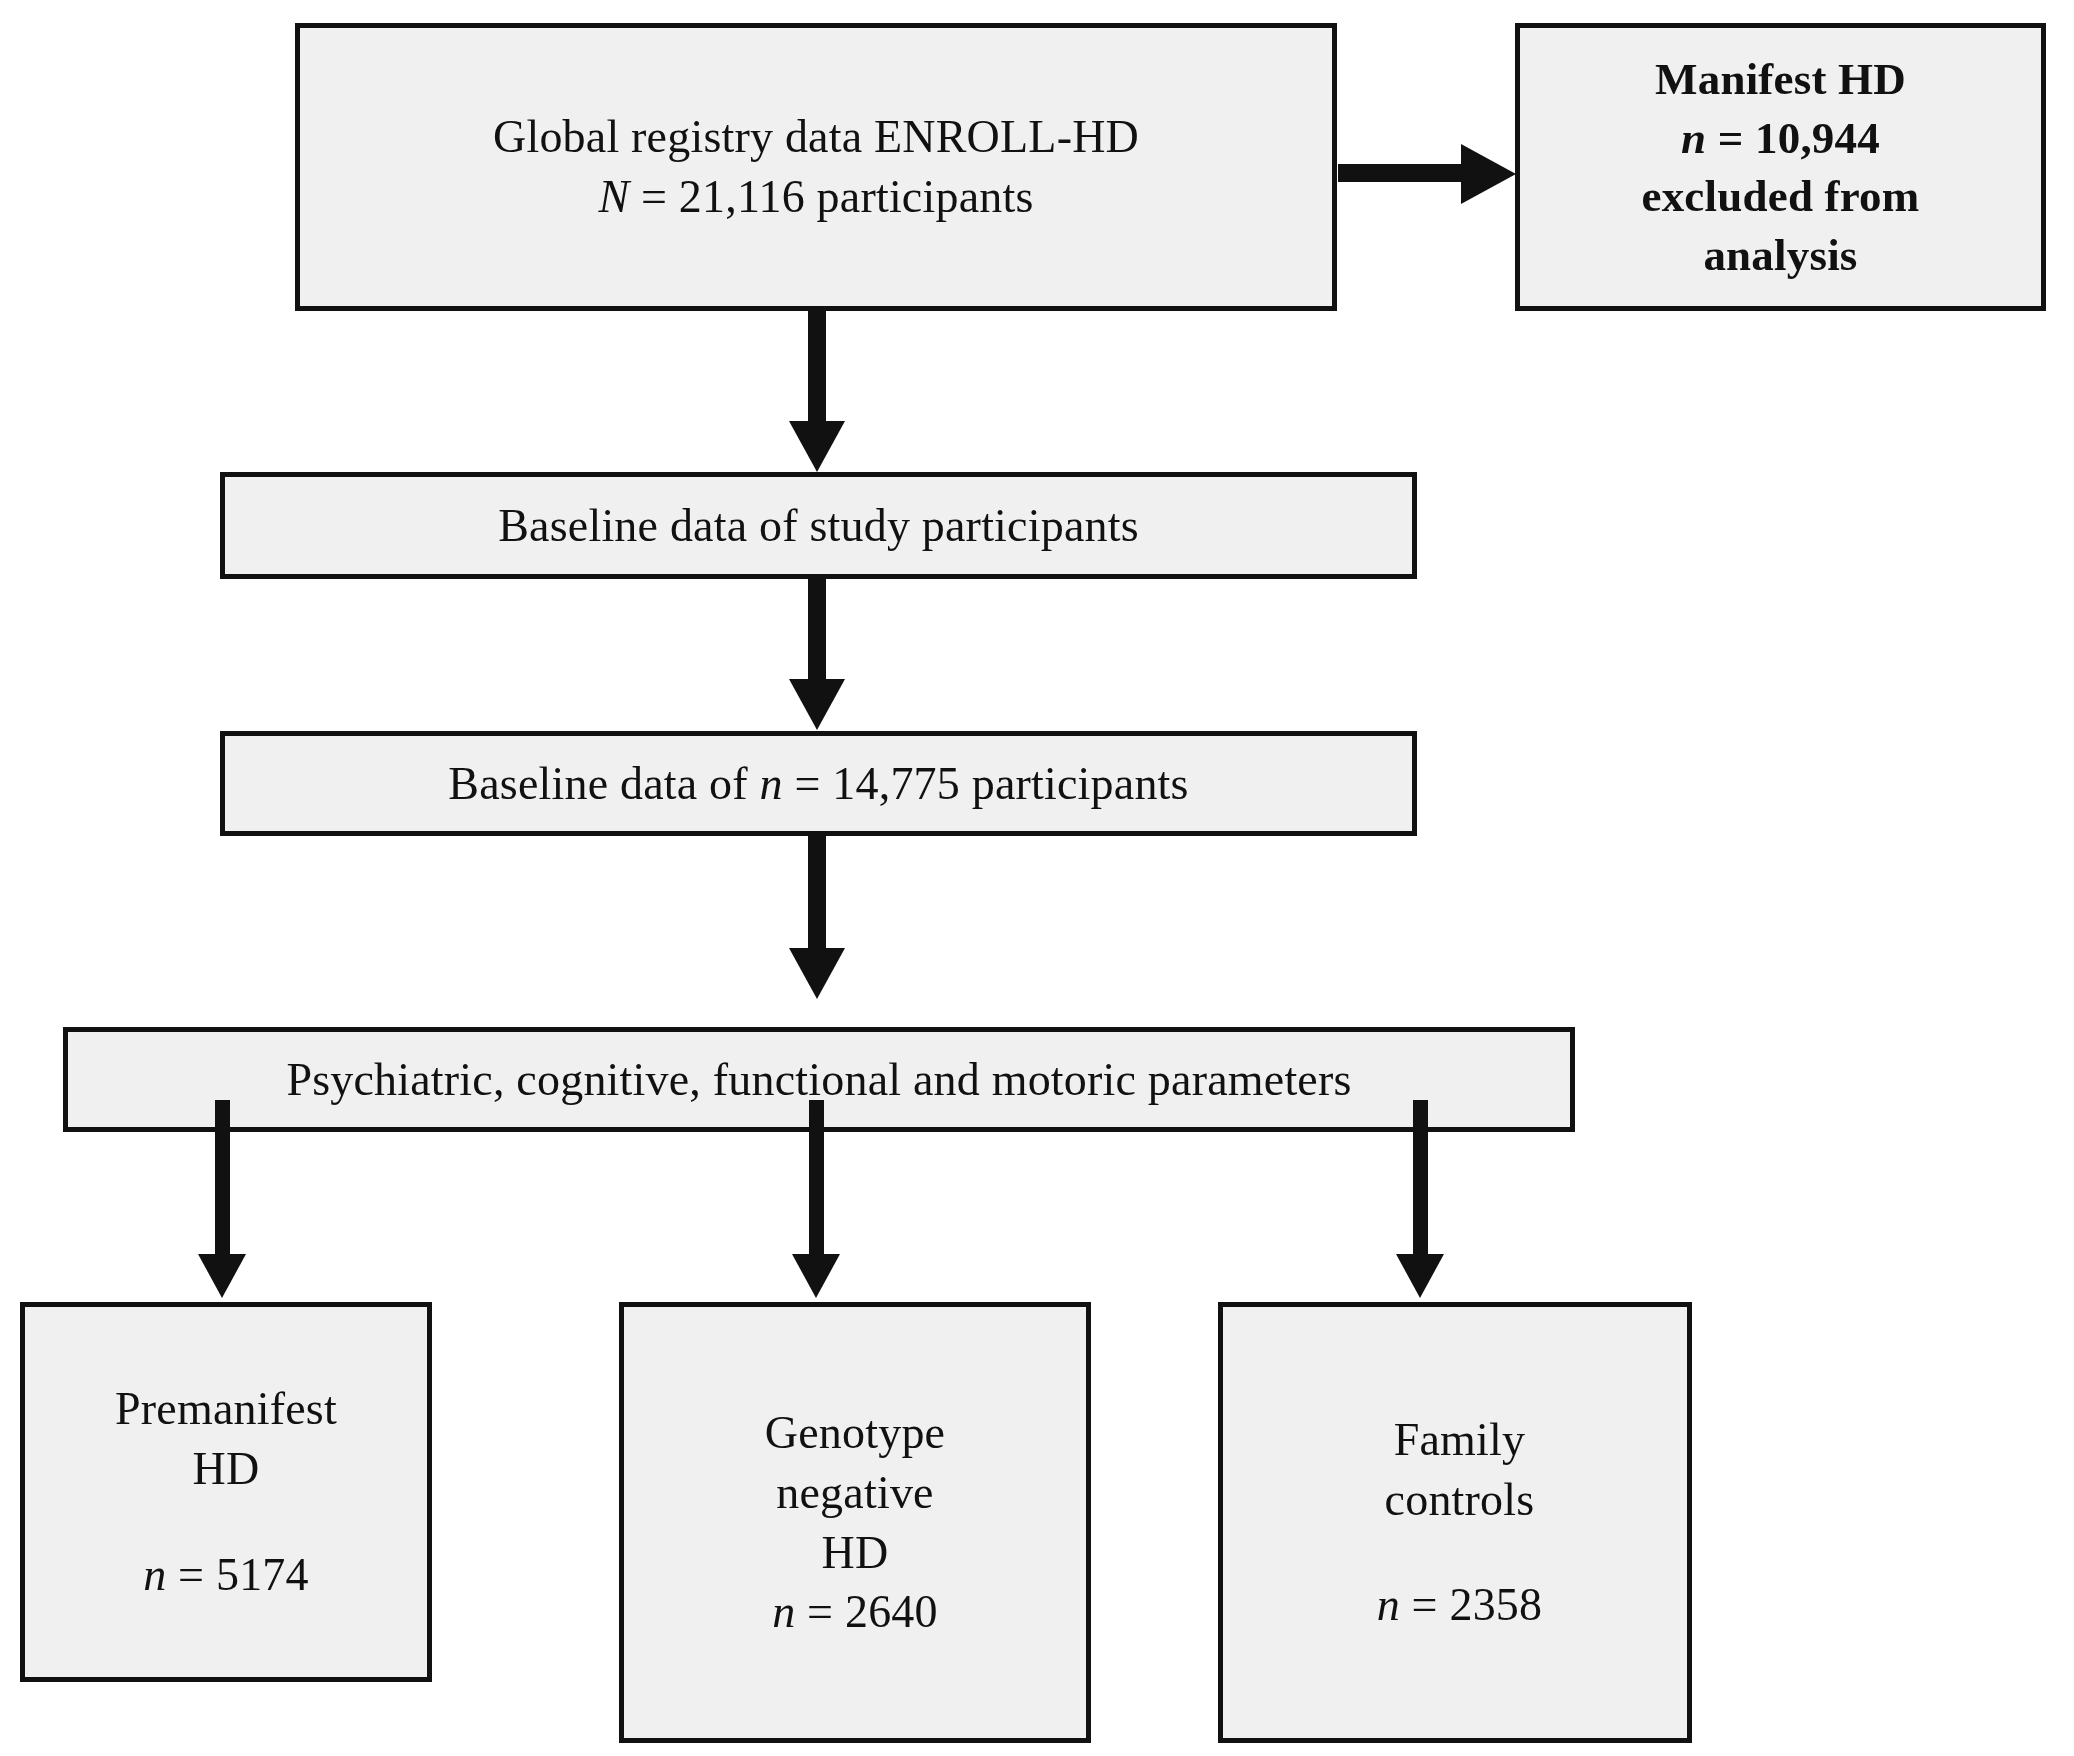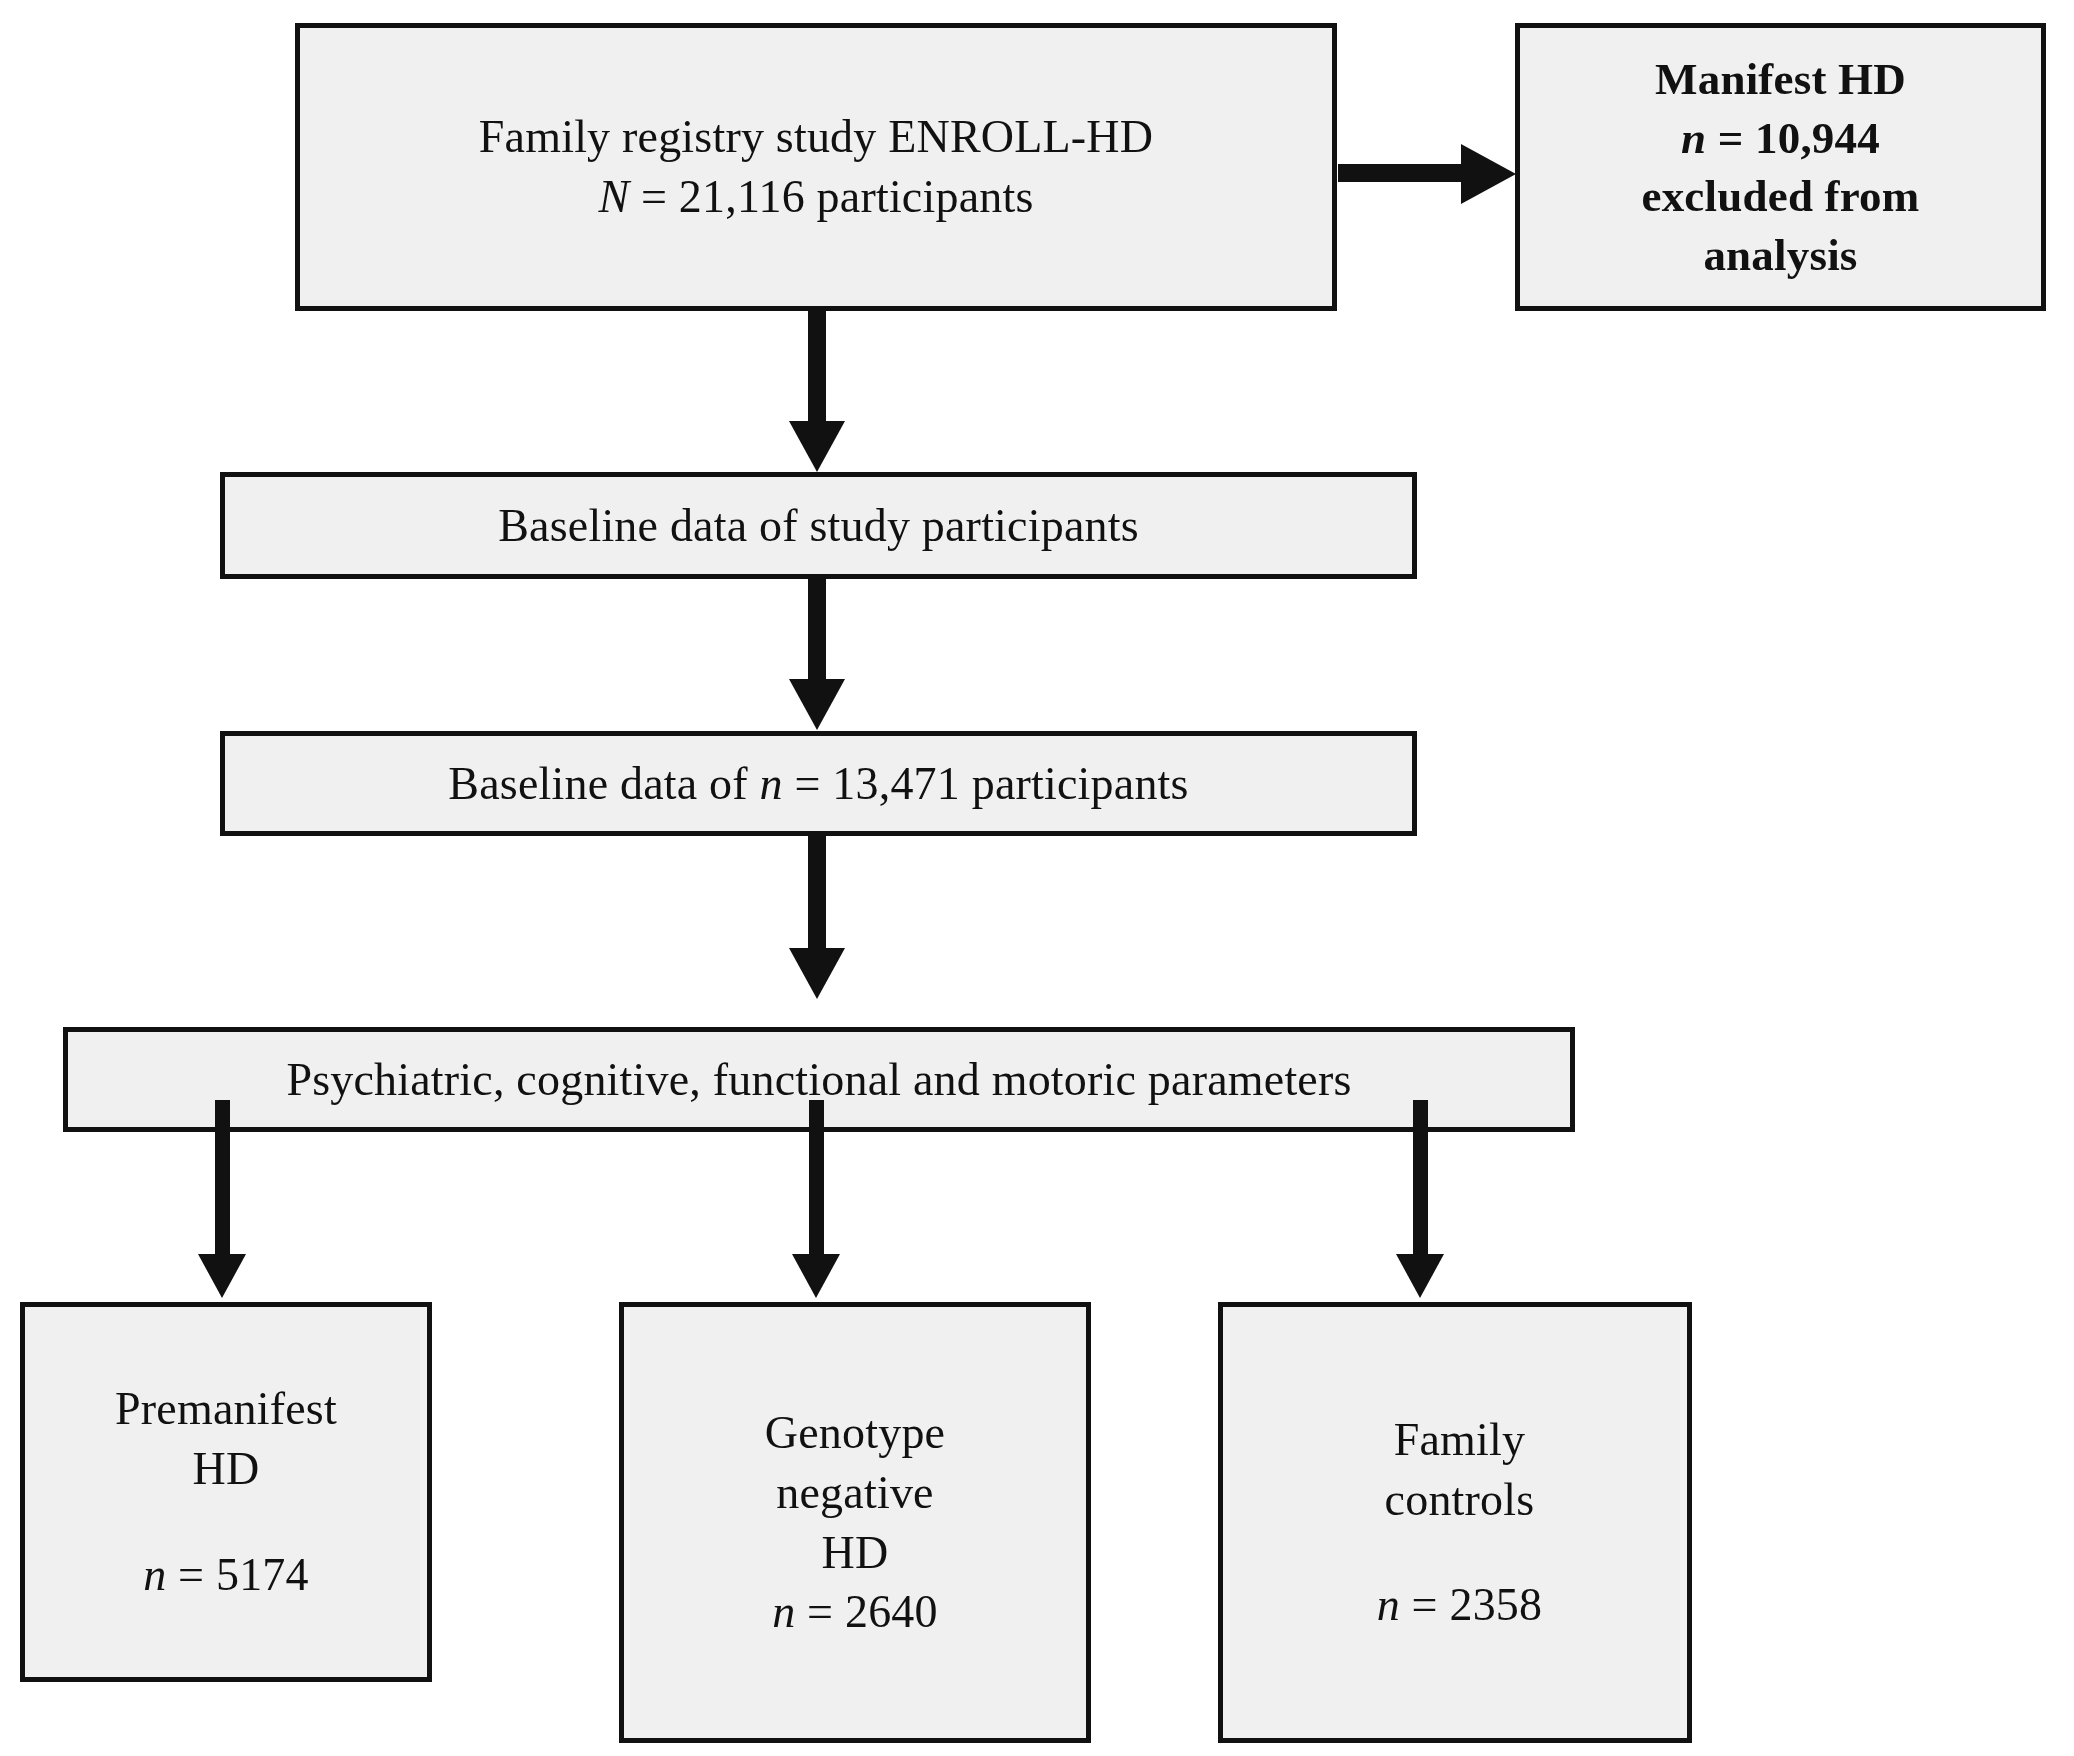--- a/index.html
+++ b/index.html
@@ -106,37 +106,37 @@
   #arrowhead-leaf-2   { left: 792px;  top: 1254px; }
   #stem-leaf-3        { left: 1413px; top: 1100px; width: 15px; height: 158px; }
   #arrowhead-leaf-3   { left: 1396px; top: 1254px; }
 </style>
 </head>
 <body>
 
 <div id="canvas">
 
   <div class="node" id="node-root">
-    <span class="ln">Family registry study ENROLL-HD</span>
+    <span class="ln">Global registry data ENROLL-HD</span>
     <span class="ln"><em class="ital">N</em><span> = 21,116 participants</span></span>
   </div>
 
   <div class="node" id="node-excluded">
     <span class="ln">Manifest HD</span>
     <span class="ln"><em class="ital">n</em><span> = 10,944</span></span>
     <span class="ln">excluded from</span>
     <span class="ln">analysis</span>
   </div>
 
   <div class="node" id="node-baseline-all">
     <span class="ln">Baseline data of study participants</span>
   </div>
 
   <div class="node" id="node-baseline-sub">
-    <span class="ln"><span>Baseline data of </span><em class="ital">n</em><span> = 13,471 participants</span></span>
+    <span class="ln"><span>Baseline data of </span><em class="ital">n</em><span> = 14,775 participants</span></span>
   </div>
 
   <div class="node" id="node-parameters">
     <span class="ln">Psychiatric, cognitive, functional and motoric parameters</span>
   </div>
 
   <div class="node" id="node-premanifest">
     <span class="ln">Premanifest</span>
     <span class="ln">HD</span>
     <span class="spacer-line"></span>

